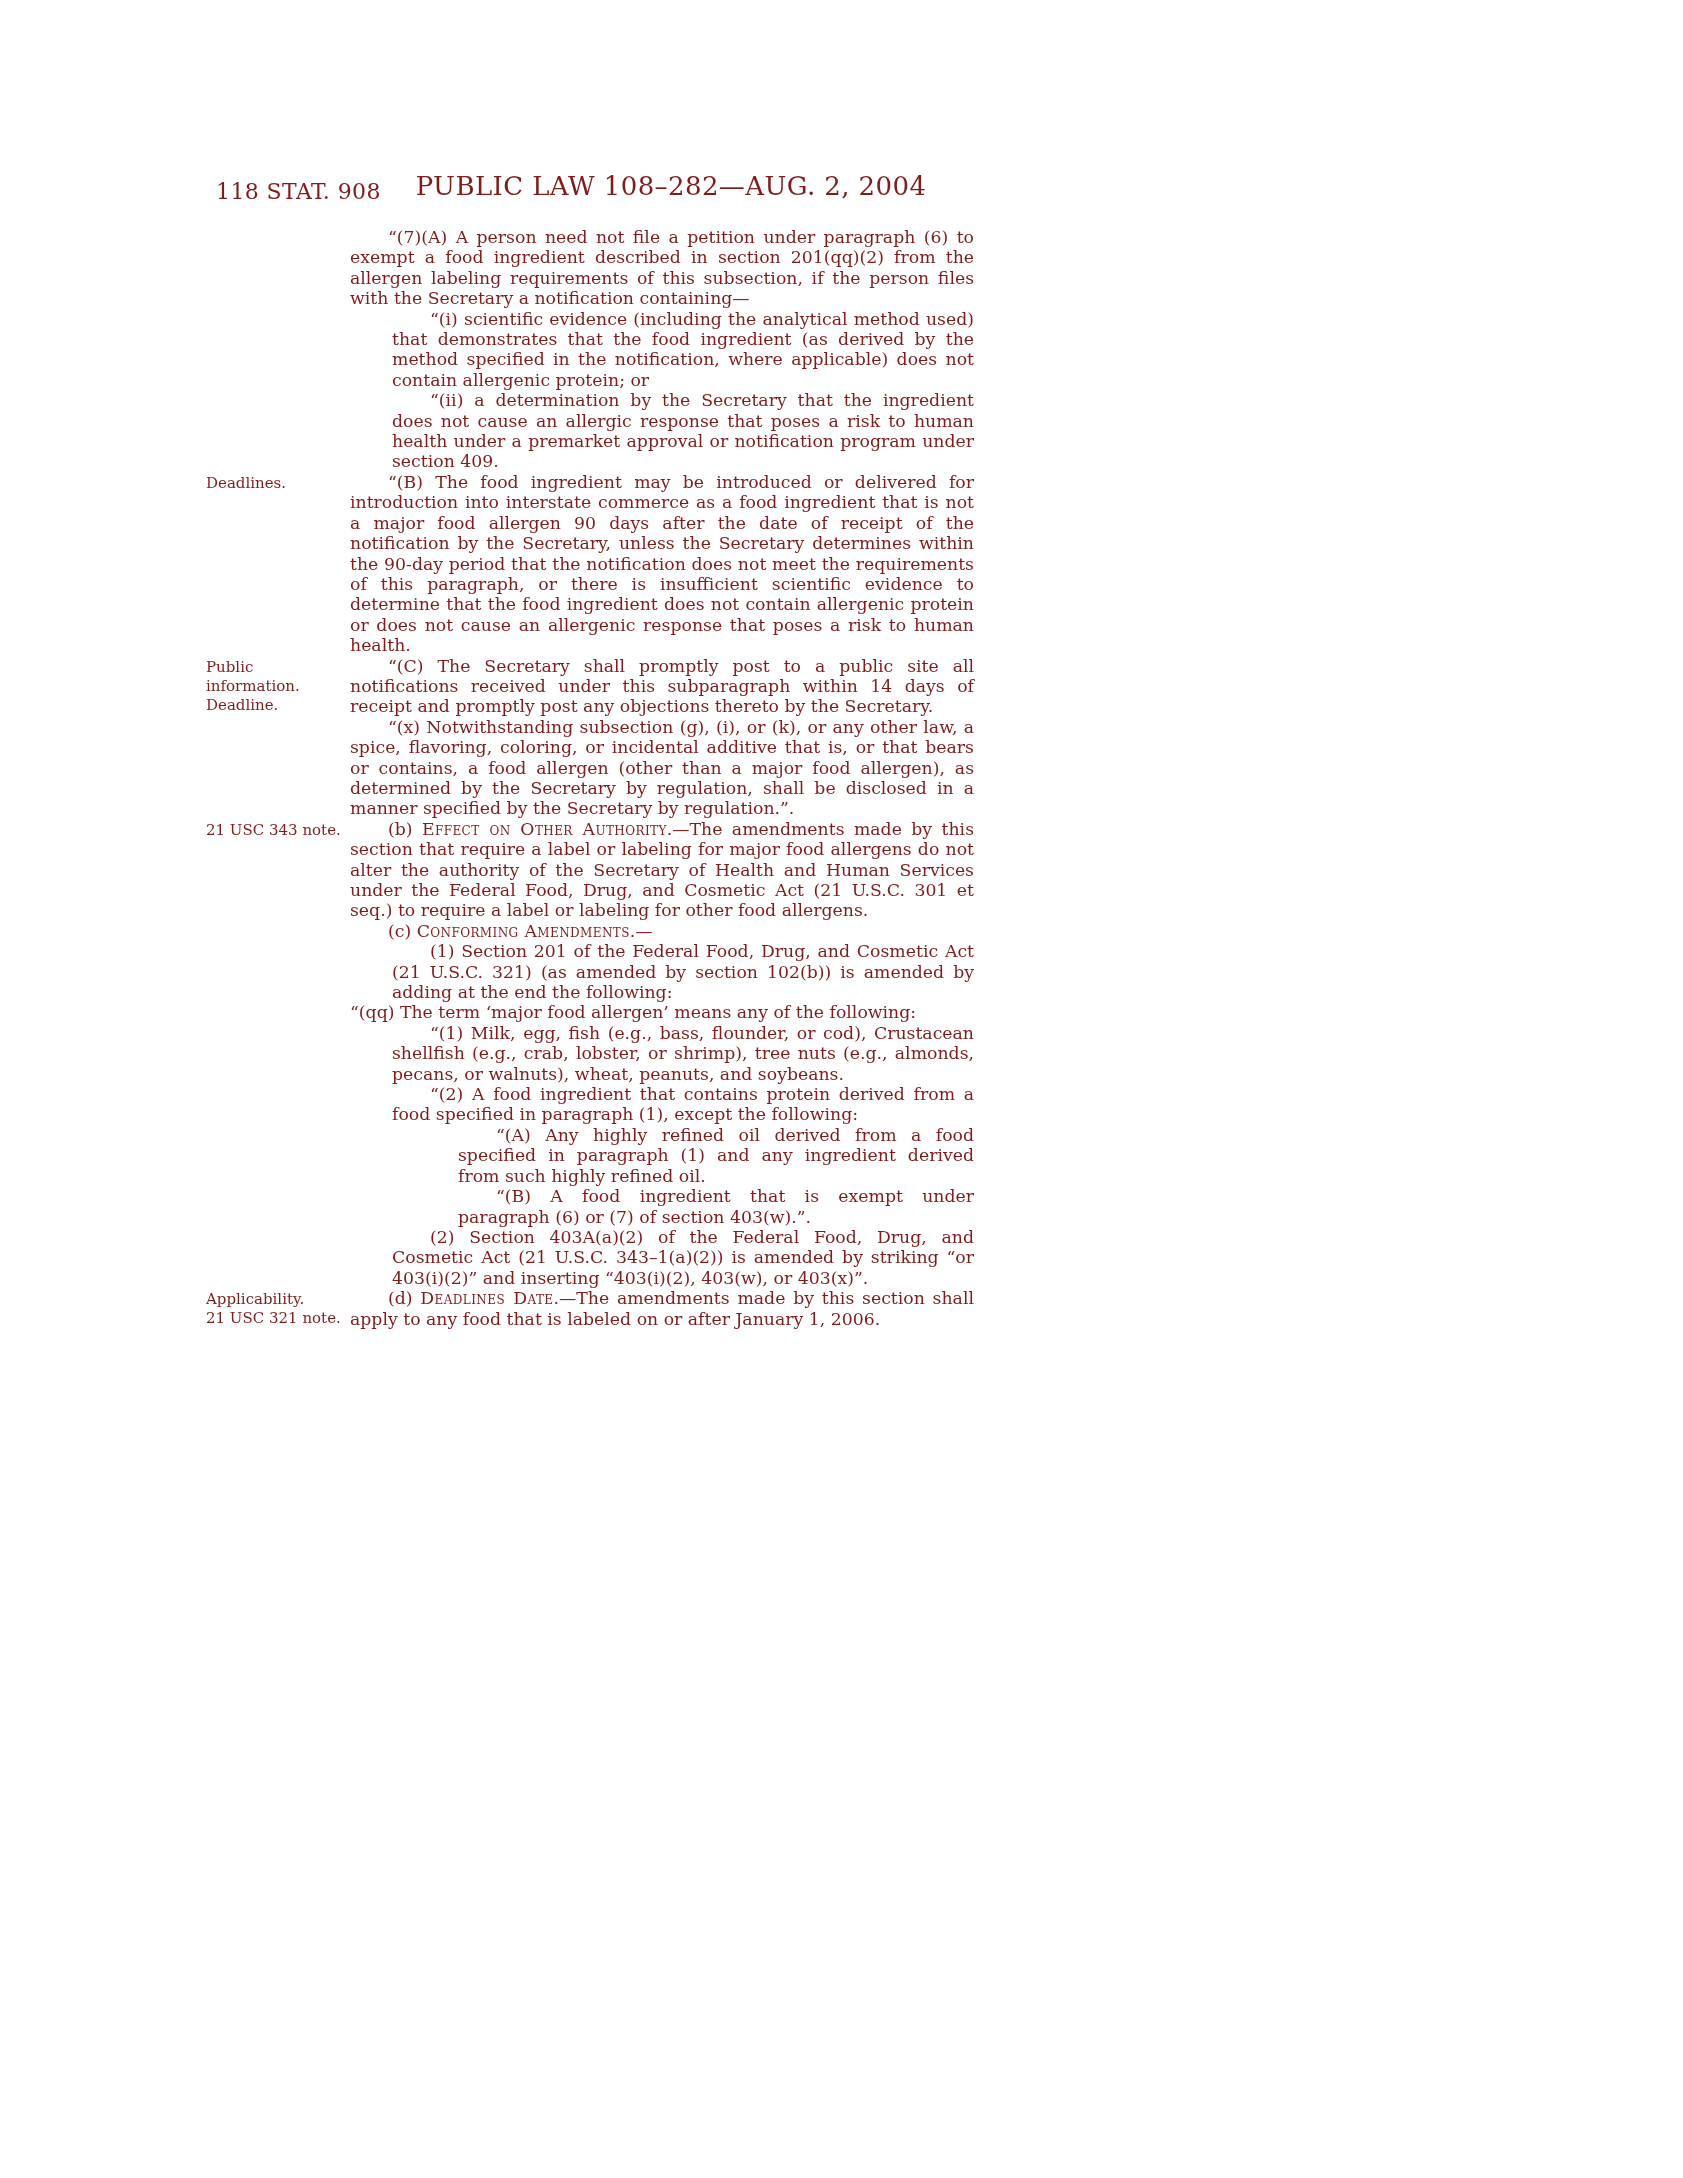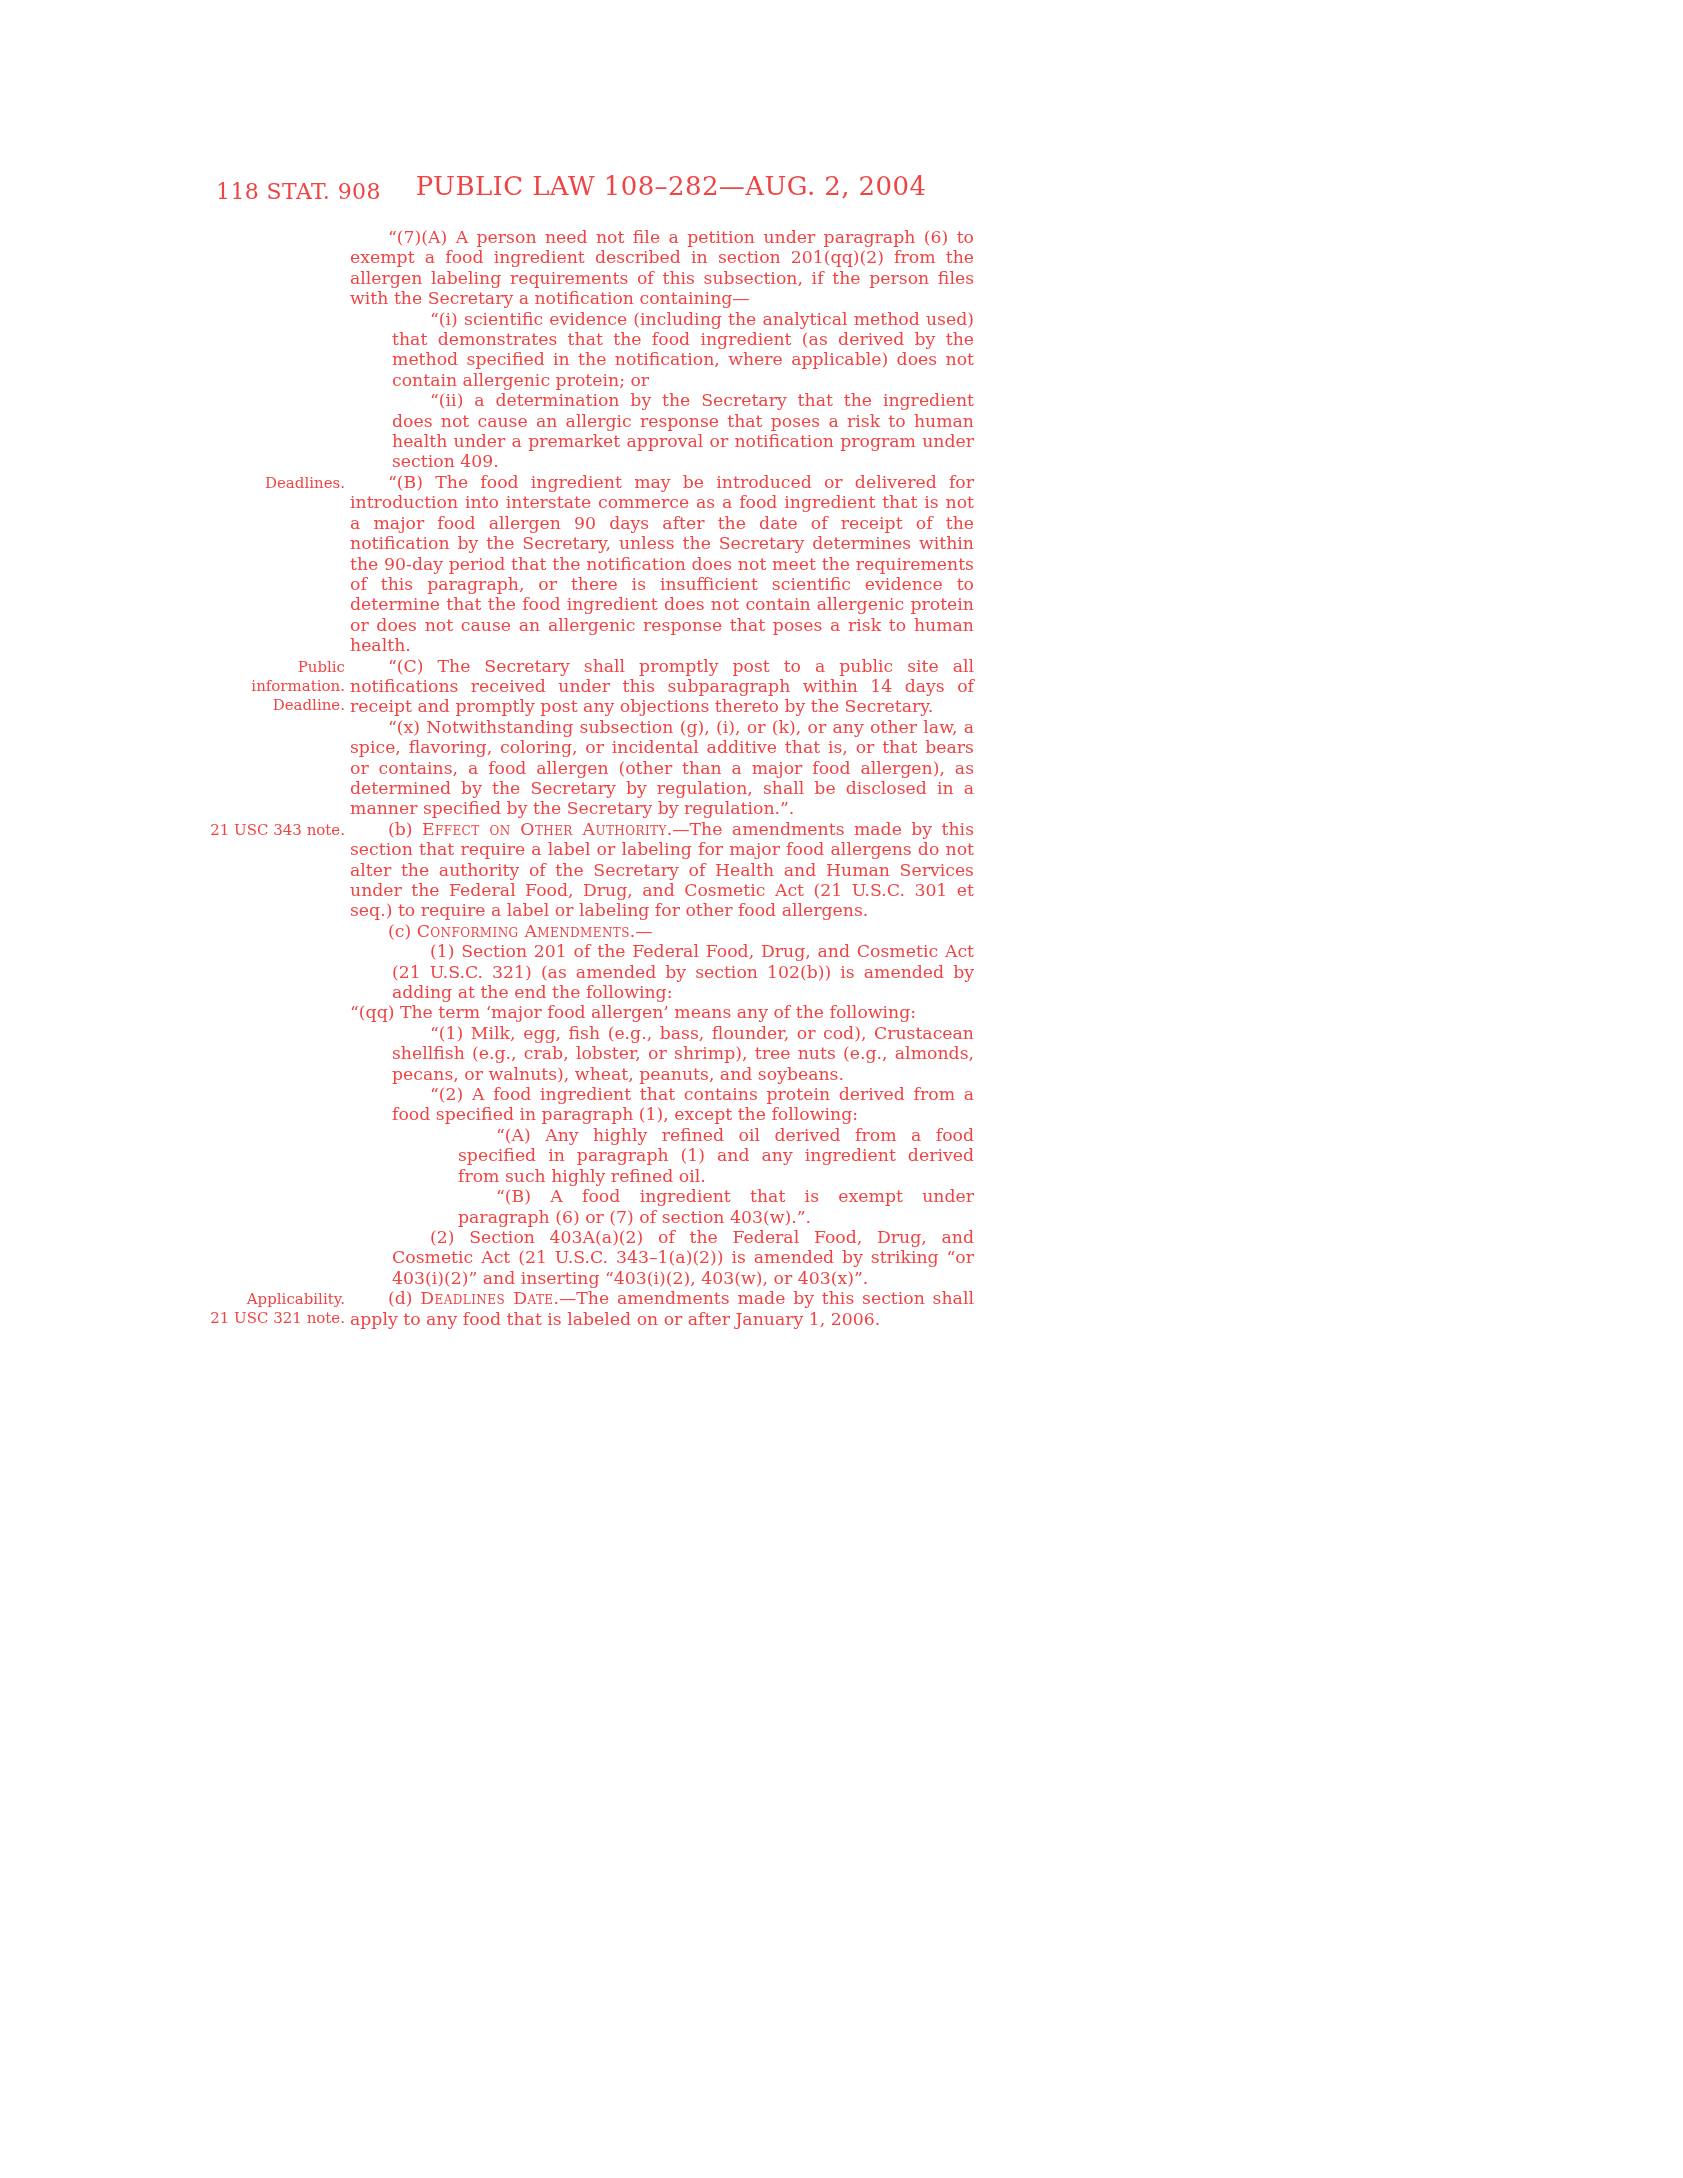--- a/index.html
+++ b/index.html
@@ -6,21 +6,21 @@
     margin: 0;
     padding: 0;
     background: #d8d8d8;
   }
   .page {
     position: relative;
     width: 1683px;
     height: 2178px;
     background: #ffffff;
     font-family: "DejaVu Serif", serif;
-    color: #ef4444;
+    color: #7f1d1d;
     margin: 0 auto;
     overflow: hidden;
   }
   .header-stat {
     position: absolute;
     left: 216px;
     top: 179px;
     font-size: 22px;
     letter-spacing: 0.4px;
     white-space: nowrap;
@@ -56,21 +56,21 @@
   .smallcaps {
     font-variant: small-caps;
     letter-spacing: 0.4px;
   }
   .margin-note {
     position: absolute;
     top: 2px;
     width: 139px;
     font-size: 15px;
     line-height: 19.3px;
-    text-align: right;
+    text-align: left;
     text-indent: 0;
   }
   .para.indent-0 > .margin-note { left: -144px; }
 </style>
 </head>
 <body>
 
 <div class="page">
   <div class="header-stat">118 STAT. 908</div>
   <div class="header-title">PUBLIC LAW 108–282—AUG. 2, 2004</div>

